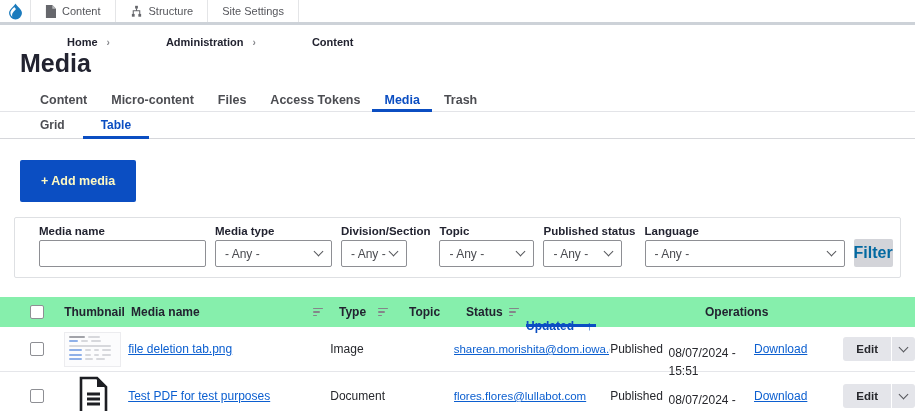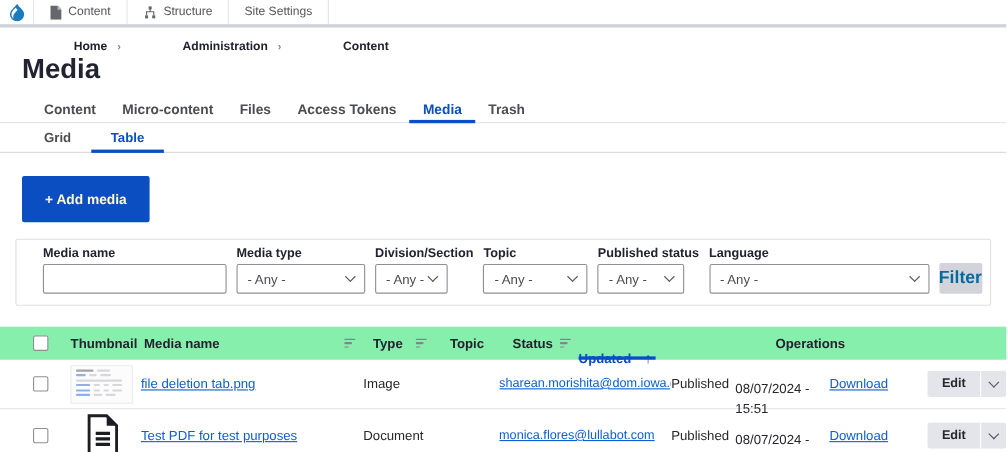--- a/index.html
+++ b/index.html
@@ -400,21 +400,21 @@
       </svg>
     </div>
     <div class="cell cell-name">
         <a class="tlink">Test PDF for test purposes</a>
       </div>
     <div class="cell cell-type">
         <span>Document</span>
       </div>
     <div class="cell cell-topic"></div>
     <div class="cell cell-author">
-        <a class="tlink">monica.flores@lullabot.com</a>
+        <a class="tlink">flores.flores@lullabot.com</a>
       </div>
     <div class="cell cell-status">Published</div>
     <div class="cell cell-updated">
       <div class="updated-cell-text">
         <div>08/07/2024 -</div>
         <div>13:10</div>
       </div>
     </div>
     <div class="cell cell-download">
         <a class="tlink">Download</a>

